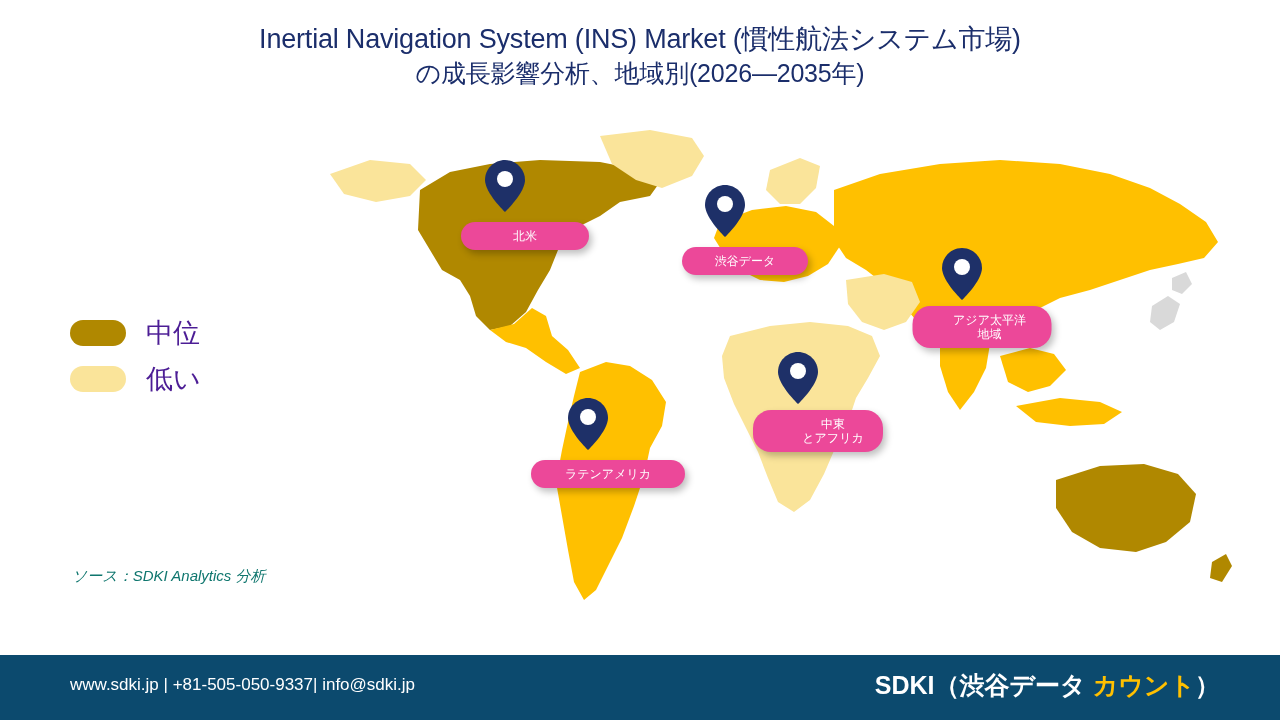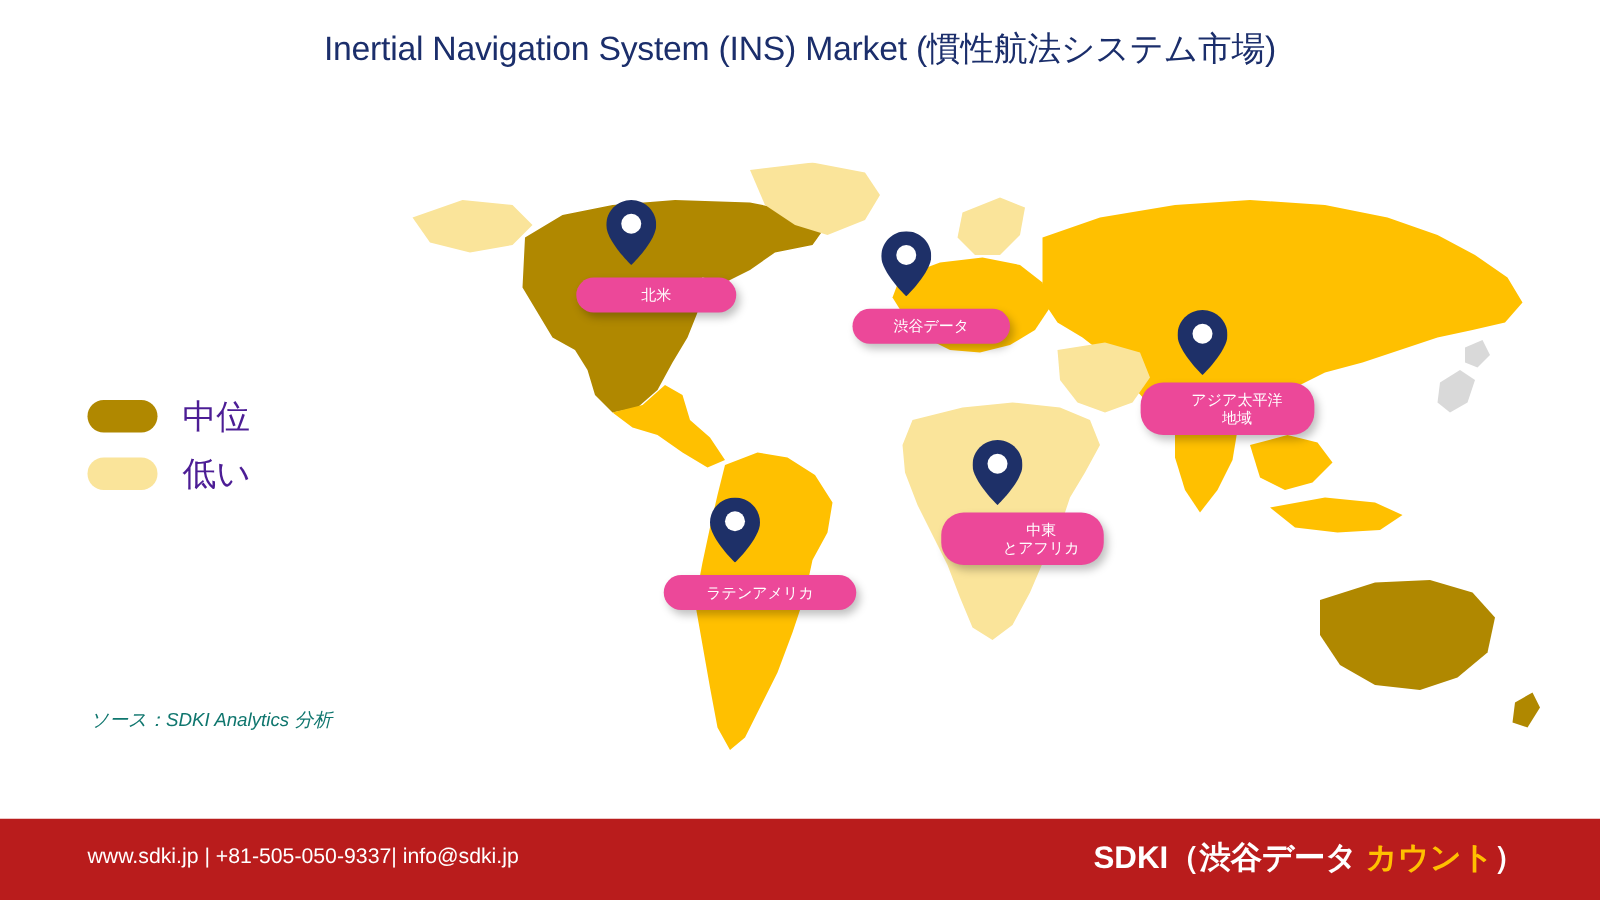--- a/index.html
+++ b/index.html
@@ -43,21 +43,21 @@
   #source{
     position:absolute;
     left:72px;top:567px;
     font-size:15px;
     font-style:italic;
     color:#0f766e;
   }
   #footer{
     position:absolute;
     left:0;bottom:0;width:1280px;height:65px;
-    background:#b91c1c;
+    background:#0c4a6e;
   }
   #footer-left{
     position:absolute;left:70px;top:20px;
     color:#ffffff;font-size:17px;
   }
   #footer-right{
     position:absolute;right:60px;top:14px;
     color:#ffffff;font-size:25px;font-weight:bold;
   }
   #footer-right .accent{color:#ffc000;}
@@ -84,20 +84,21 @@
   .pin-marker{
     position:absolute;
     transform:translateX(-50%);
   }
 </style>
 </head>
 <body>
 
 <div id="title">
   <div>Inertial Navigation System (INS) Market (慣性航法システム市場)</div>
+  <div class="ja">の成長影響分析、地域別(2026—2035年)</div>
 </div>
 
 <div id="legend">
   <div class="legend-row">
     <div class="legend-swatch" style="background:#b08800"></div>
     <div class="legend-label">中位</div>
   </div>
   <div class="legend-row">
     <div class="legend-swatch" style="background:#fae49a"></div>
     <div class="legend-label">低い</div>

